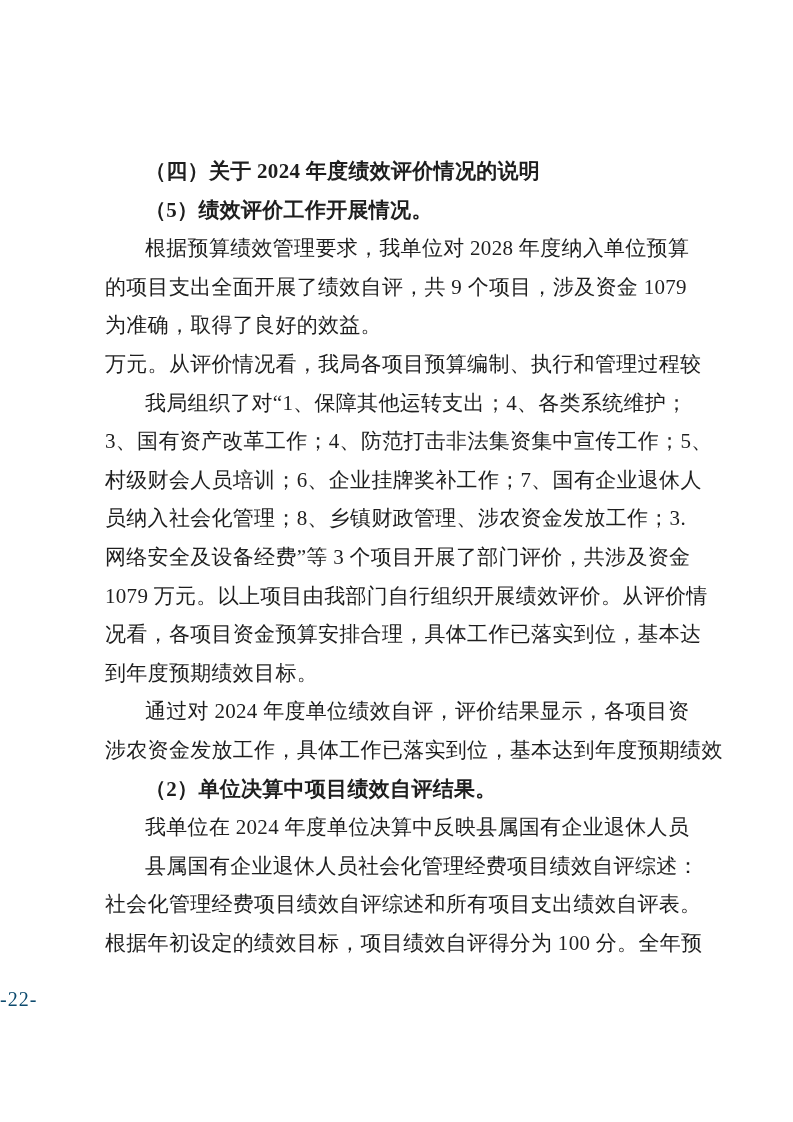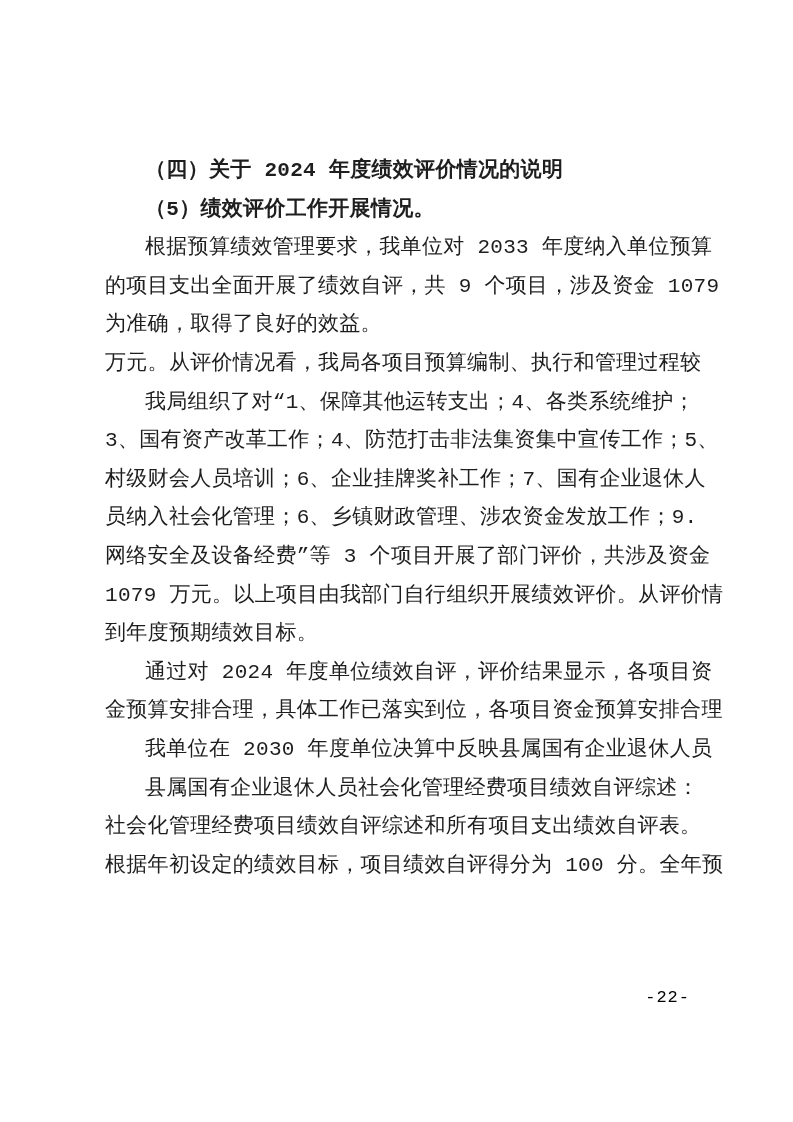--- a/index.html
+++ b/index.html
@@ -6,21 +6,21 @@
     margin: 0;
     padding: 0;
     background: #ffffff;
   }
   .page {
     position: relative;
     width: 793px;
     height: 1122px;
     background: #ffffff;
     overflow: hidden;
-    font-family: Liberation Mono, monospace;
+    font-family: Liberation Serif, serif;
     color: #1e1e1e;
   }
   .content {
     position: absolute;
     left: 105px;
     top: 152px;
     width: 591px;
   }
   .line {
     font-size: 21px;
@@ -33,45 +33,47 @@
     font-weight: bold;
   }
   .line.indent {
     text-indent: 40px;
   }
   .page-number {
     position: absolute;
     top: 988px;
     left: 0;
     width: 690px;
-    text-align: right;
-    font-size: 17px;
+    text-align: left;
+    font-size: 20px;
     letter-spacing: 1px;
-    color: #000000;
+    color: #0c4a6e;
   }
 </style>
 </head>
 <body>
 
 <div class="page">
   <div class="content" id="content">
       <div class="line heading indent">（四）关于 2024 年度绩效评价情况的说明</div>
       <div class="line heading indent">（5）绩效评价工作开展情况。</div>
-      <div class="line indent">根据预算绩效管理要求，我单位对 2033 年度纳入单位预算</div>
+      <div class="line indent">根据预算绩效管理要求，我单位对 2028 年度纳入单位预算</div>
       <div class="line">的项目支出全面开展了绩效自评，共 9 个项目，涉及资金 1079</div>
       <div class="line">为准确，取得了良好的效益。</div>
       <div class="line">万元。从评价情况看，我局各项目预算编制、执行和管理过程较</div>
       <div class="line indent">我局组织了对“1、保障其他运转支出；4、各类系统维护；</div>
       <div class="line">3、国有资产改革工作；4、防范打击非法集资集中宣传工作；5、</div>
       <div class="line">村级财会人员培训；6、企业挂牌奖补工作；7、国有企业退休人</div>
-      <div class="line">员纳入社会化管理；6、乡镇财政管理、涉农资金发放工作；9.</div>
+      <div class="line">员纳入社会化管理；8、乡镇财政管理、涉农资金发放工作；3.</div>
       <div class="line">网络安全及设备经费”等 3 个项目开展了部门评价，共涉及资金</div>
       <div class="line">1079 万元。以上项目由我部门自行组织开展绩效评价。从评价情</div>
+      <div class="line">况看，各项目资金预算安排合理，具体工作已落实到位，基本达</div>
       <div class="line">到年度预期绩效目标。</div>
       <div class="line indent">通过对 2024 年度单位绩效自评，评价结果显示，各项目资</div>
-      <div class="line">金预算安排合理，具体工作已落实到位，各项目资金预算安排合理</div>
-      <div class="line indent">我单位在 2030 年度单位决算中反映县属国有企业退休人员</div>
+      <div class="line">涉农资金发放工作，具体工作已落实到位，基本达到年度预期绩效</div>
+      <div class="line heading indent">（2）单位决算中项目绩效自评结果。</div>
+      <div class="line indent">我单位在 2024 年度单位决算中反映县属国有企业退休人员</div>
       <div class="line indent">县属国有企业退休人员社会化管理经费项目绩效自评综述：</div>
       <div class="line">社会化管理经费项目绩效自评综述和所有项目支出绩效自评表。</div>
       <div class="line">根据年初设定的绩效目标，项目绩效自评得分为 100 分。全年预</div>
     </div>
   <div class="page-number">-22-</div>
 </div>
 
 </body></html>

